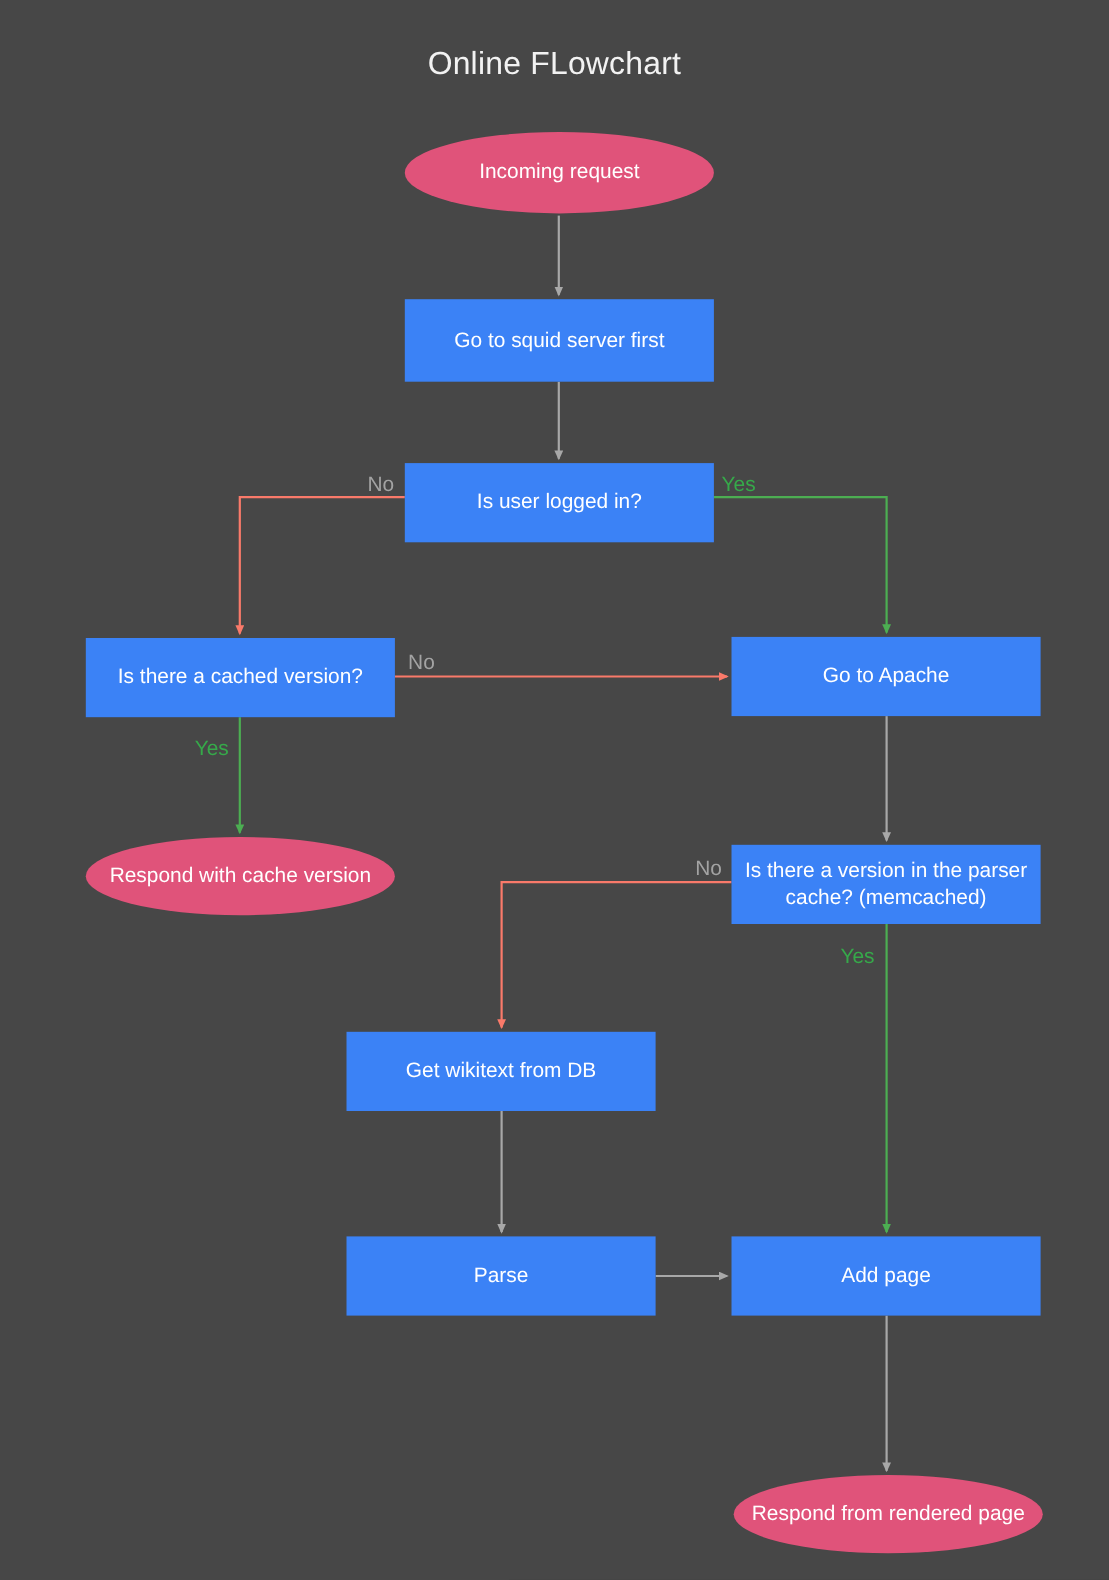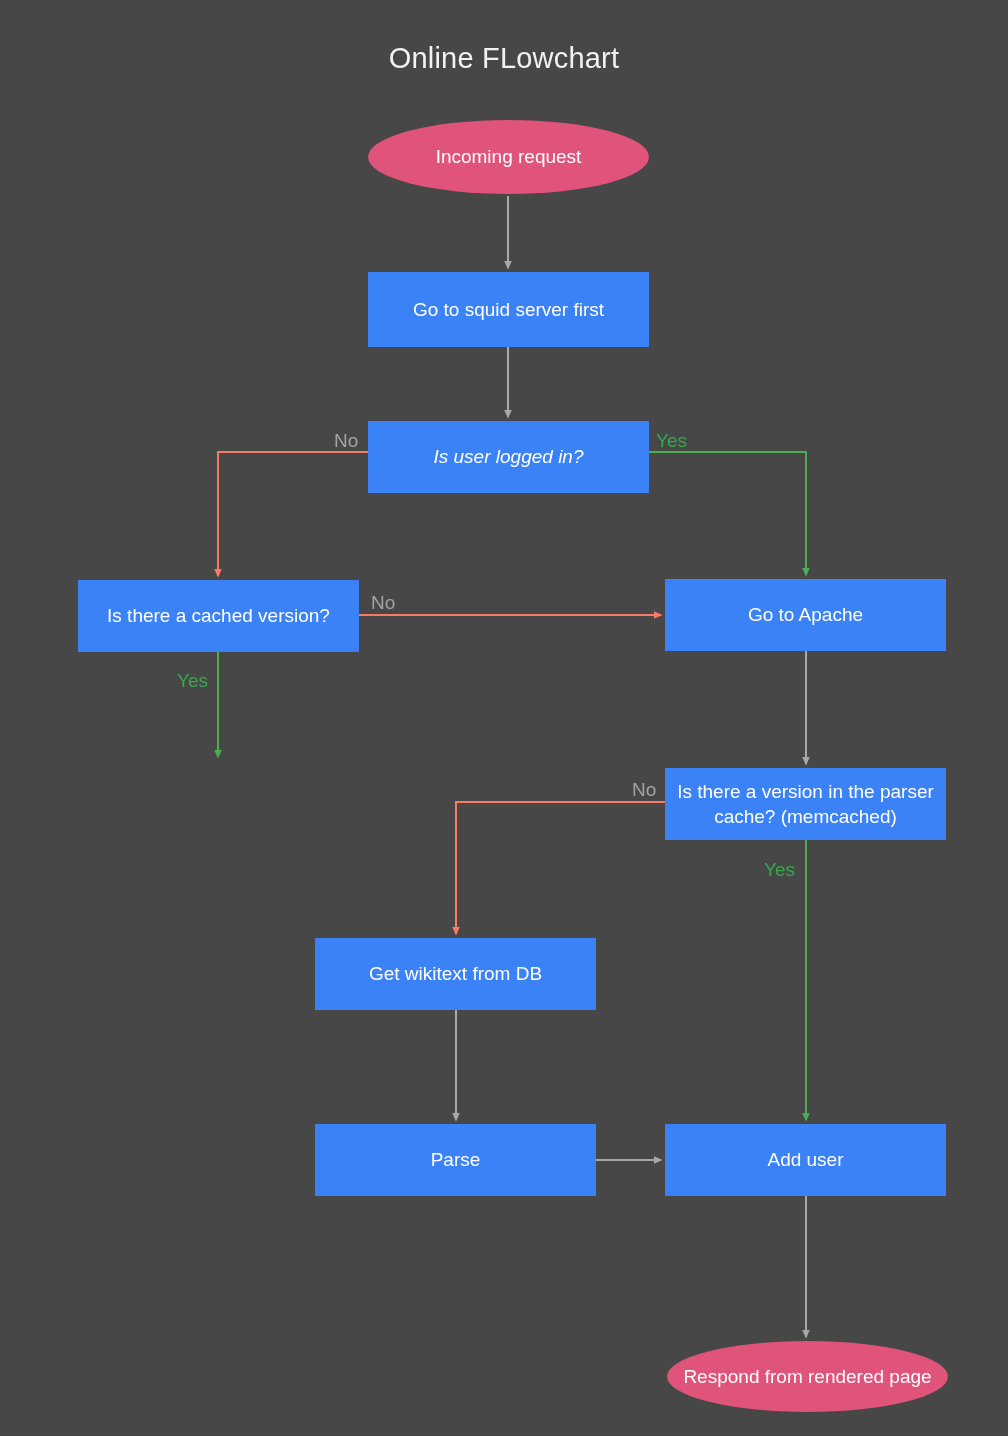--- a/index.html
+++ b/index.html
@@ -122,47 +122,50 @@
   <div id="nodes">
 
     <div class="node terminator" style="left:368px; top:120px; width:281px; height:74px;">
       <span>Incoming request</span>
     </div>
 
     <div class="node process" style="left:368px; top:272px; width:281px; height:75px;">
       <span>Go to squid server first</span>
     </div>
 
-    <div class="node process" style="left:368px; top:421px; width:281px; height:72px;font-style:italic;">
+    <div class="node process" style="left:368px; top:421px; width:281px; height:72px;">
       <span>Is user logged in?</span>
     </div>
 
     <div class="node process" style="left:78px; top:580px; width:281px; height:72px;">
       <span>Is there a cached version?</span>
     </div>
 
     <div class="node process" style="left:665px; top:579px; width:281px; height:72px;">
       <span>Go to Apache</span>
     </div>
 
+    <div class="node terminator" style="left:78px; top:761px; width:281px; height:71px;">
+      <span>Respond with cache version</span>
+    </div>
 
     <div class="node process" style="left:665px; top:768px; width:281px; height:72px;">
       <span>Is there a version in the parser cache? (memcached)</span>
     </div>
 
     <div class="node process" style="left:315px; top:938px; width:281px; height:72px;justify-content:center;">
       <span>Get wikitext from DB</span>
     </div>
 
     <div class="node process" style="left:315px; top:1124px; width:281px; height:72px;">
       <span>Parse</span>
     </div>
 
     <div class="node process" style="left:665px; top:1124px; width:281px; height:72px;">
-      <span>Add user</span>
+      <span>Add page</span>
     </div>
 
     <div class="node terminator" style="left:667px; top:1341px; width:281px; height:71px;">
       <span>Respond from rendered page</span>
     </div>
 
     <div class="edge-label no" style="left:334px; top:431px;">No</div>
     <div class="edge-label yes" style="left:656px; top:431px;">Yes</div>
     <div class="edge-label no" style="left:371px; top:593px;">No</div>
     <div class="edge-label yes" style="left:177px; top:671px;">Yes</div>

